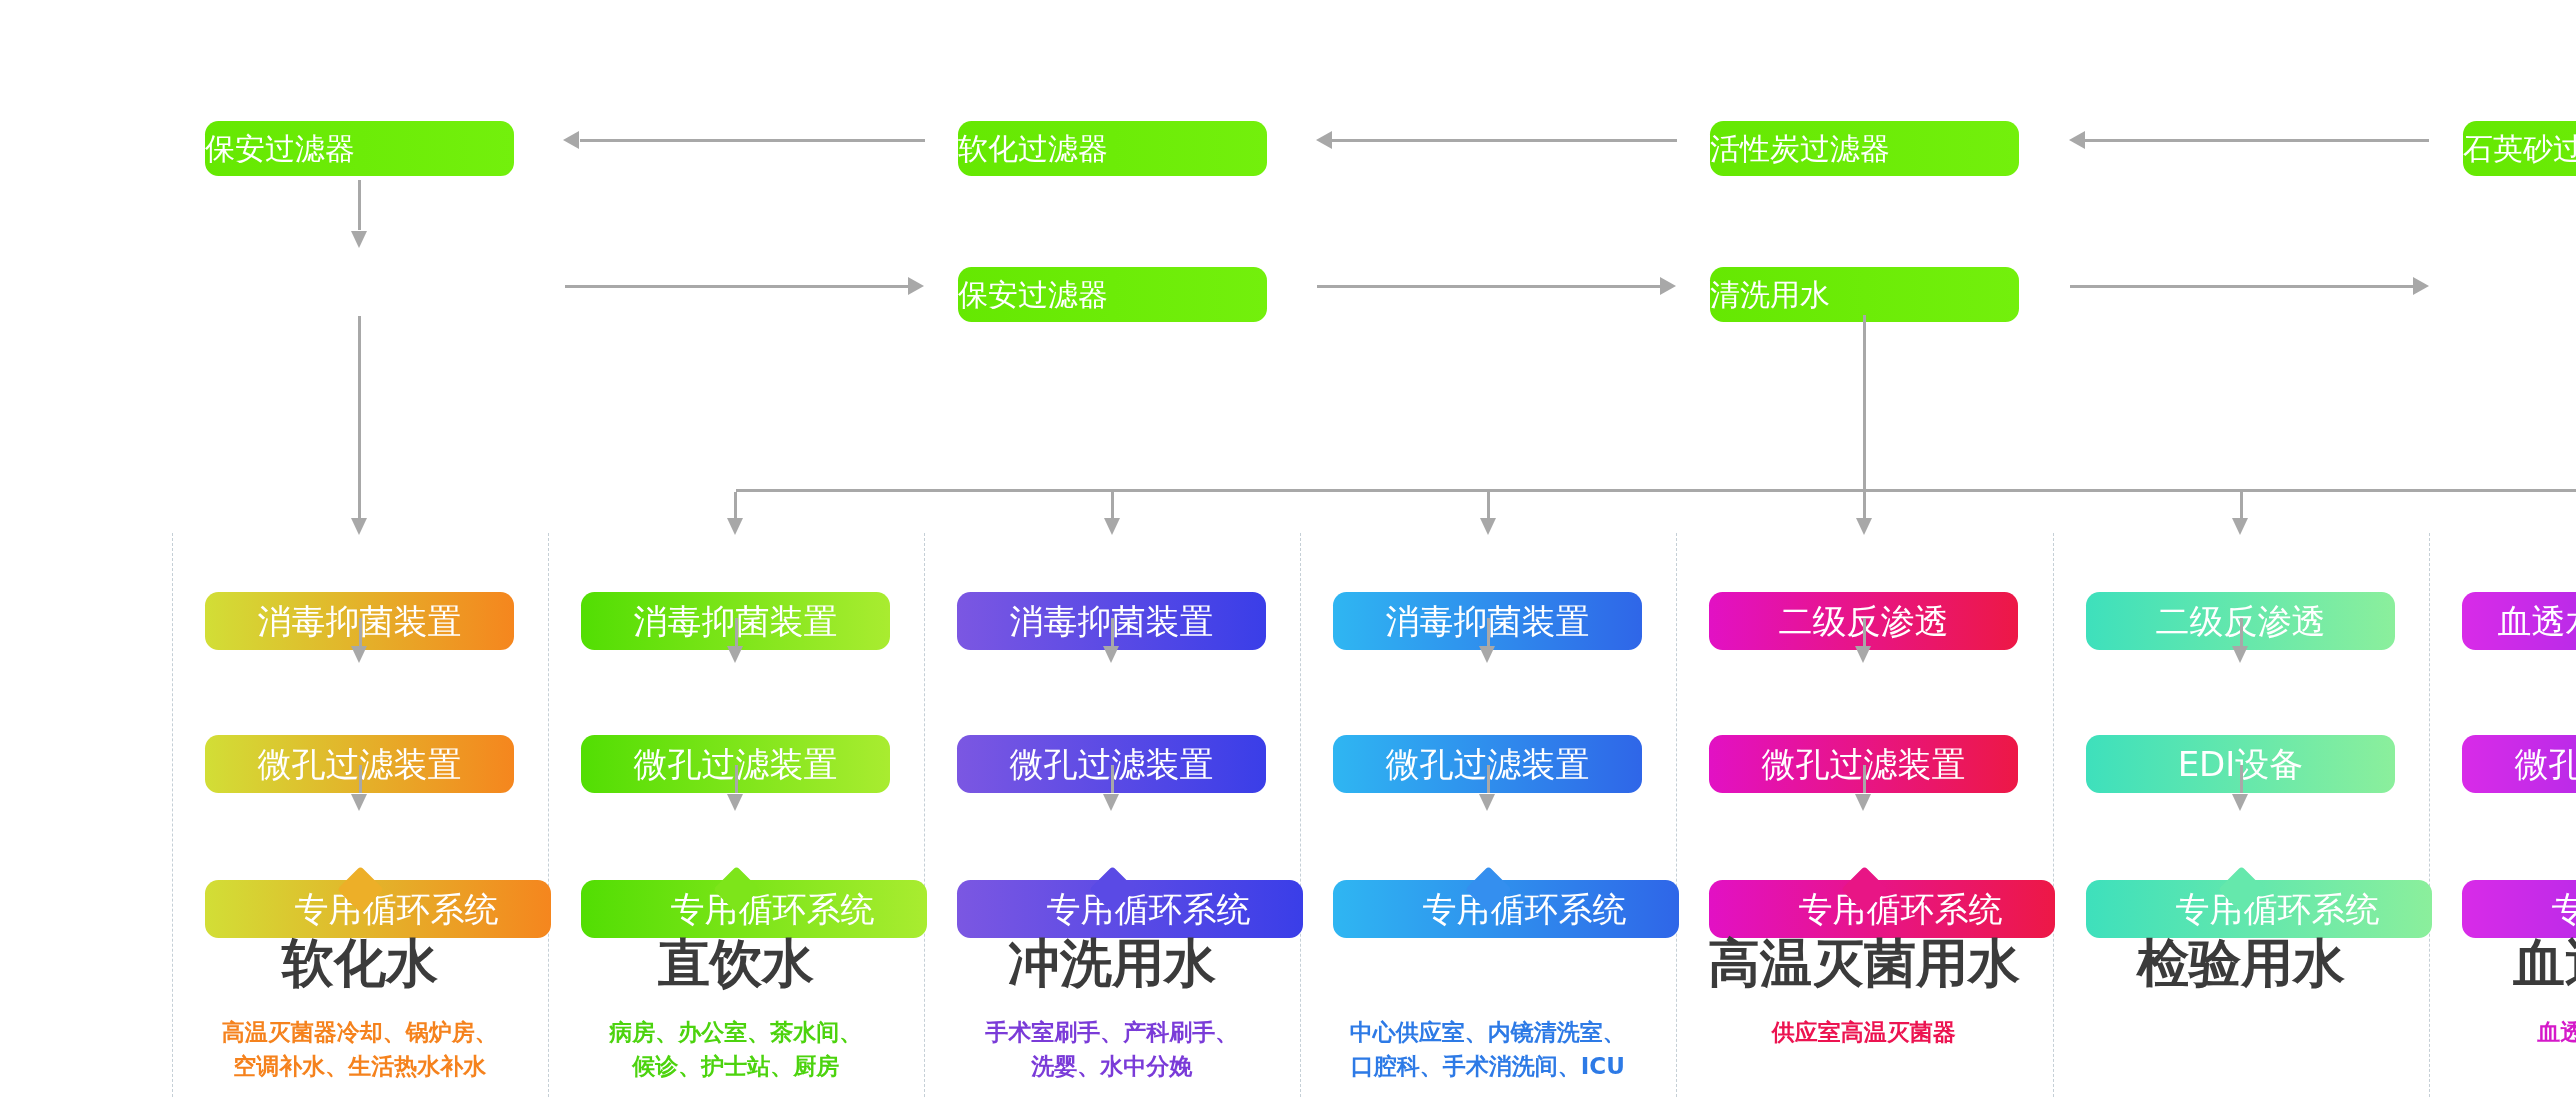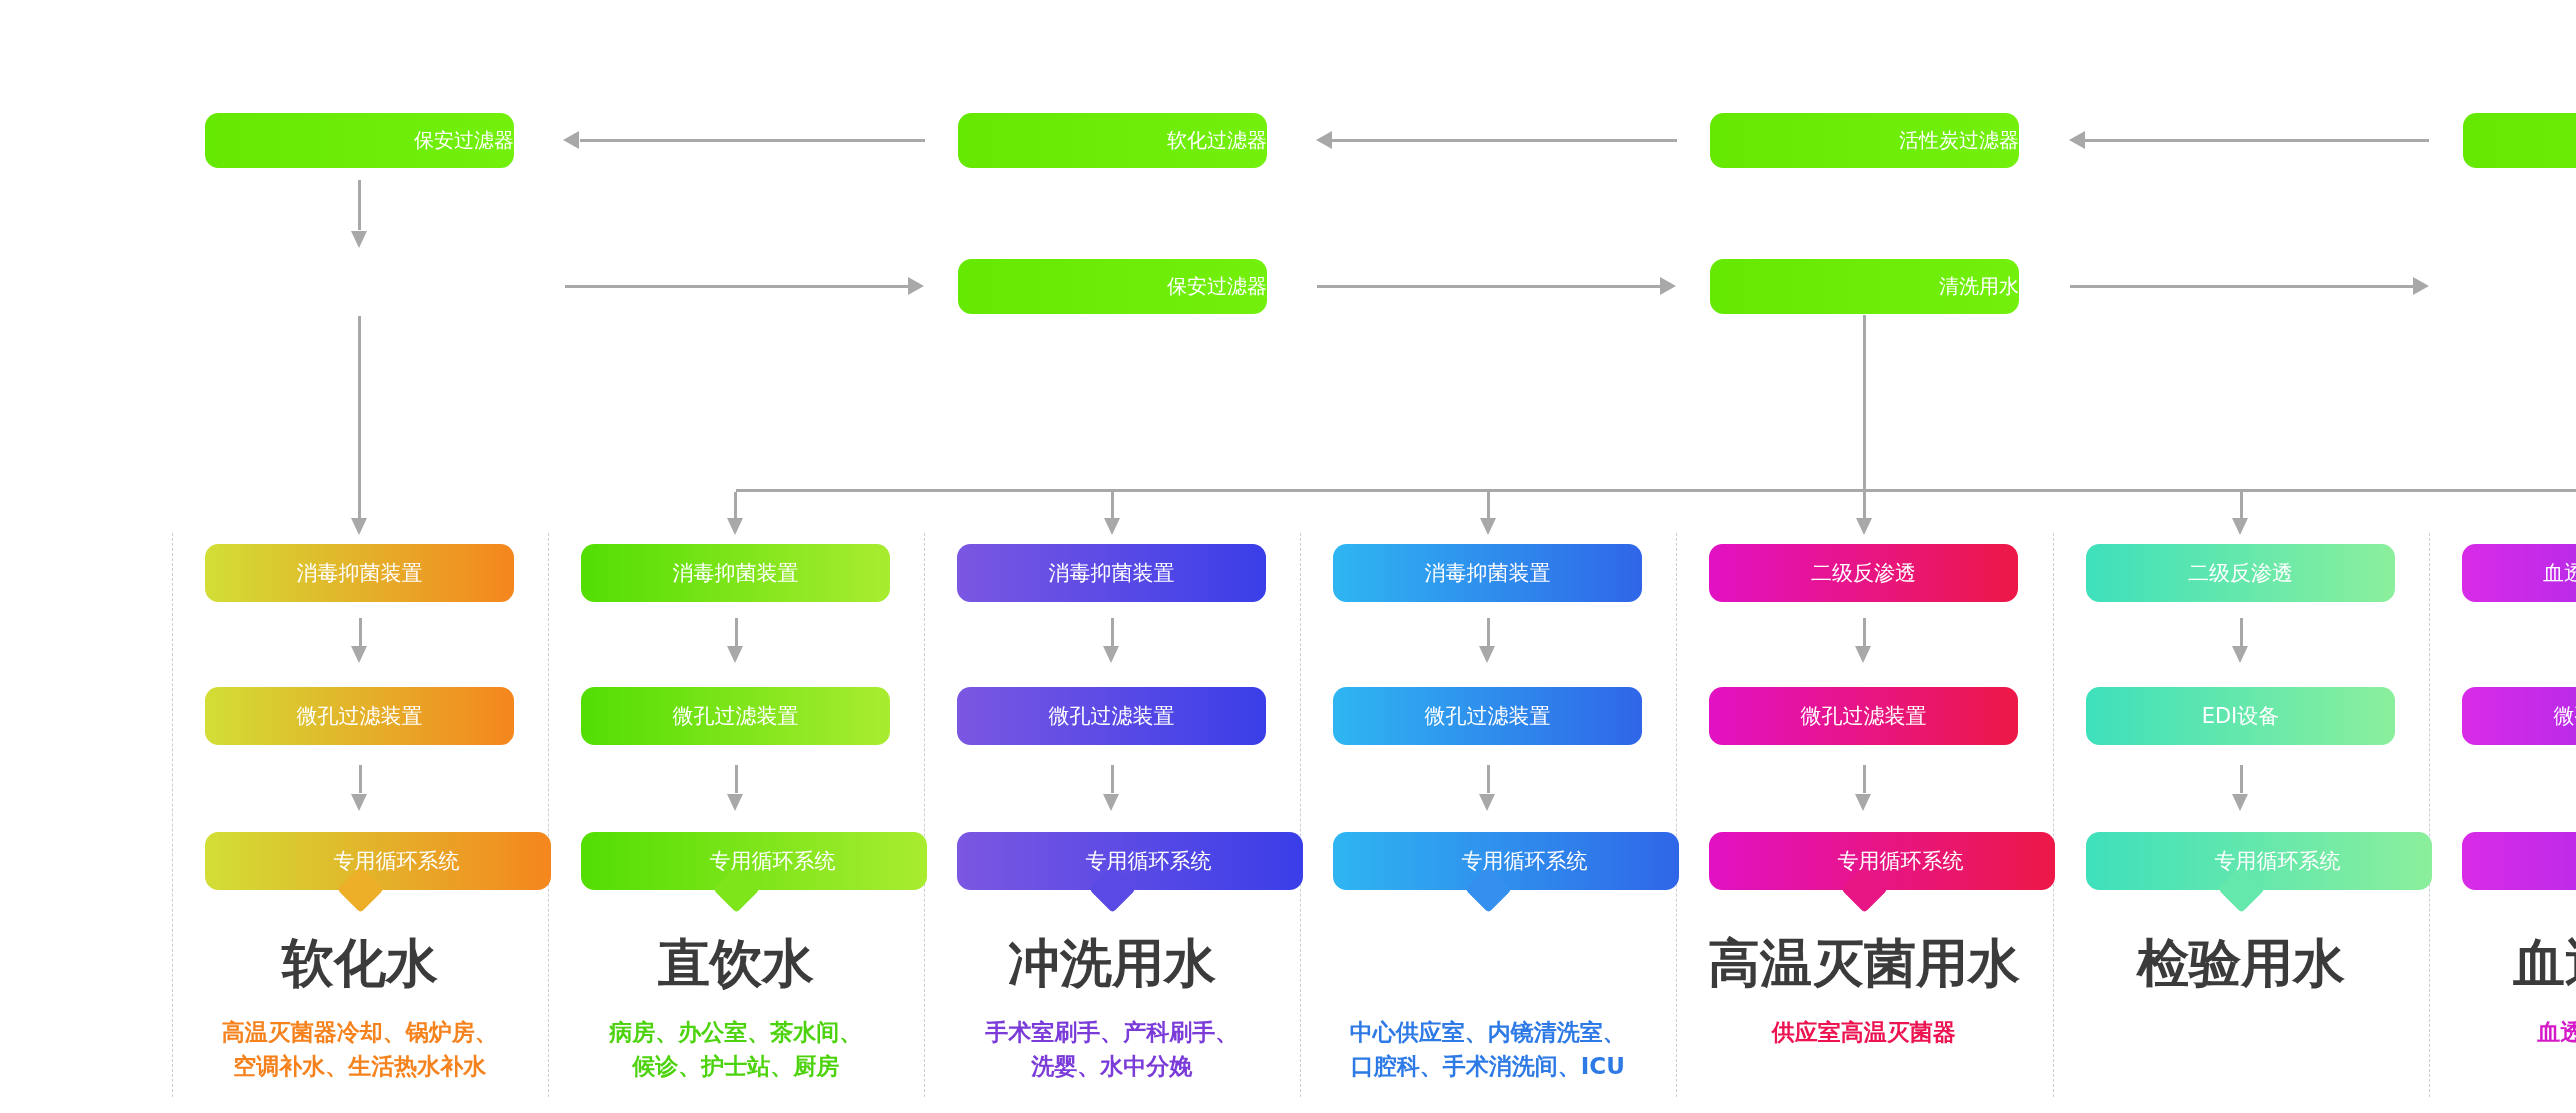--- a/index.html
+++ b/index.html
@@ -3,39 +3,39 @@
 <meta charset="utf-8">
 <style>
   html,body{margin:0;padding:0;background:#ffffff;}
   body{width:3713px;height:1114px;overflow:hidden;font-family:"DejaVu Sans","Liberation Sans",sans-serif;}
   .canvas{position:relative;width:3713px;height:1114px;background:#ffffff;}
 
   
   .node{
     position:absolute;width:309px;height:55px;border-radius:13.4px;
     background:linear-gradient(90deg,var(--ng1,#65E802),var(--ng2,#73F00C));
-    color:#fff;font-size:20px;line-height:55px;text-align:right;white-space:nowrap;
+    color:#fff;font-size:30px;line-height:55px;text-align:left;white-space:nowrap;margin-top:8px;
   }
 
   
   .vline{position:absolute;width:2.6px;background:var(--arrow,#A8A8A8);}
   .hline{position:absolute;height:2.6px;background:var(--arrow,#A8A8A8);}
   .head-down{position:absolute;width:0;height:0;border-left:8.8px solid transparent;border-right:8.8px solid transparent;border-top:17.5px solid var(--arrow,#A8A8A8);}
   .head-left{position:absolute;width:0;height:0;border-top:9.3px solid transparent;border-bottom:9.3px solid transparent;border-right:16.5px solid var(--arrow,#A8A8A8);}
   .head-right{position:absolute;width:0;height:0;border-top:9.3px solid transparent;border-bottom:9.3px solid transparent;border-left:16.5px solid var(--arrow,#A8A8A8);}
 
   
   .sep{position:absolute;top:533px;height:564px;width:0;border-left:1.5px dashed var(--sep,#C5CFD6);}
 
   
   .col{position:absolute;top:533px;width:376px;height:572px;}
   .step{
     position:absolute;left:33px;width:309px;height:58px;border-radius:13.4px;
     background:linear-gradient(90deg,var(--g1,#ccc),var(--g2,#999));
-    color:#fff;font-size:21px;line-height:58px;text-align:center;white-space:nowrap;
+    color:#fff;font-size:34px;line-height:58px;text-align:center;white-space:nowrap;margin-top:48px;
   }
   .step1{top:10.8px;}
   .step2{top:154px;}
   .step3{top:299px;padding-left:37px;}
   .sa1{left:187px;top:85px;height:28px;}
   .sh1{left:179px;top:113px;}
   .sa2{left:187px;top:232px;height:28px;}
   .sh2{left:179px;top:261px;}
   .notch{position:absolute;left:172px;top:340px;width:33px;height:33px;background:var(--notch,#999);transform:rotate(45deg);border-radius:4.1px;}
   .col-title{position:absolute;left:0;top:397px;width:376px;height:67px;line-height:67px;text-align:center;

